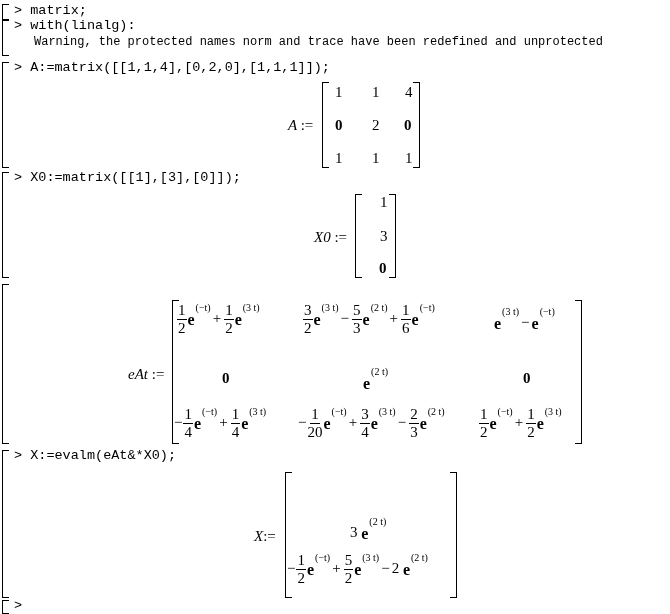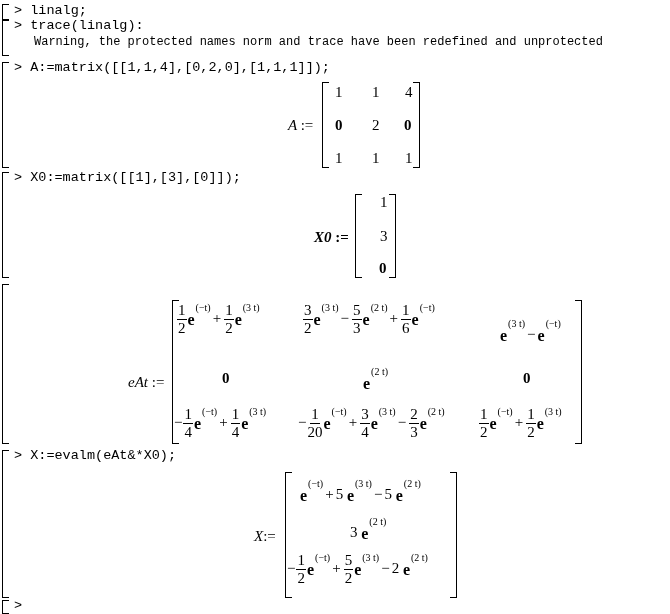--- a/index.html
+++ b/index.html
@@ -19,26 +19,26 @@
   .frac .num { border-bottom:1px solid #000; padding:0 1px; }
   .e { font-weight:bold; font-size:16px; vertical-align:-2px; }
   .sup { font-size:10px; vertical-align:12px; margin-left:1px; }
   .op { margin:0 2px; }
 </style>
 </head>
 <body>
 
 <div class="group" style="top:2px;height:18px;">
   <div class="gbracket" style="top:2px;height:14px;"></div>
-  <div class="input-line" style="top:1px;"><span>&gt;</span> <span>linalg;</span></div>
+  <div class="input-line" style="top:1px;"><span>&gt;</span> <span>matrix;</span></div>
 </div>
 
 <div class="group" style="top:18px;height:40px;">
   <div class="gbracket" style="top:2px;height:34px;"></div>
-  <div class="input-line" style="top:0px;"><span>&gt;</span> <span>trace(linalg):</span></div>
+  <div class="input-line" style="top:0px;"><span>&gt;</span> <span>with(linalg):</span></div>
   <div class="warning" style="top:17px;margin-left:24px;">Warning, the protected names norm and trace have been redefined and unprotected</div>
 </div>
 
 <div class="group" style="top:60px;height:110px;width:564px;">
   <div class="gbracket" style="top:2px;height:104px;"></div>
   <div class="input-line" style="top:0px;"><span>&gt;</span> <span>A:=matrix([[1,1,4],[0,2,0],[1,1,1]]);</span></div>
   <div class="lhs" style="left:288px;top:57px;"><span>A</span> <span class="assign">:=</span></div>
   <div class="mbr left" style="left:322px;top:22px;height:84px;"></div>
   <div class="mbr right" style="left:413px;top:22px;height:84px;"></div>
   <div class="cell" style="left:335px;top:24px;">1</div>
@@ -48,31 +48,31 @@
   <div class="cell" style="left:372px;top:57px;">2</div>
   <div class="cell bold" style="left:404px;top:57px;">0</div>
   <div class="cell" style="left:335px;top:90px;">1</div>
   <div class="cell" style="left:372px;top:90px;">1</div>
   <div class="cell" style="left:405px;top:90px;">1</div>
 </div>
 
 <div class="group" style="top:170px;height:112px;width:634px;">
   <div class="gbracket" style="top:2px;height:104px;"></div>
   <div class="input-line" style="top:0px;"><span>&gt;</span> <span>X0:=matrix([[1],[3],[0]]);</span></div>
-  <div class="lhs" style="left:314px;top:59px;font-weight:bold;"><span>X0</span> <span class="assign">:=</span></div>
+  <div class="lhs" style="left:314px;top:59px;"><span>X0</span> <span class="assign">:=</span></div>
   <div class="mbr left" style="left:355px;top:24px;height:82px;"></div>
   <div class="mbr right" style="left:389px;top:24px;height:82px;"></div>
   <div class="cell" style="left:380px;top:24px;">1</div>
   <div class="cell" style="left:380px;top:58px;">3</div>
   <div class="cell bold" style="left:379px;top:90px;">0</div>
 </div>
 
 <div class="group" style="top:282px;height:164px;width:670px;">
   <div class="gbracket" style="top:2px;height:158px;"></div>
-  <div class="lhs" style="left:128px;top:92px;text-align:right;"><span>eAt</span> <span class="assign">:=</span></div>
+  <div class="lhs" style="left:128px;top:84px;text-align:right;"><span>eAt</span> <span class="assign">:=</span></div>
   <div class="mbr left" style="left:172px;top:18px;height:142px;"></div>
   <div class="mbr right" style="left:575px;top:18px;height:142px;"></div>
 
   <div class="cell" style="left:176px;top:20px;">
     <span class="frac">
         <span class="num">1</span>
         <span>2</span>
       </span><span class="e">e</span><span class="sup">(−t)</span><span class="op">+</span><span class="frac">
         <span class="num">1</span>
         <span>2</span>
@@ -83,21 +83,21 @@
         <span class="num">3</span>
         <span>2</span>
       </span><span class="e">e</span><span class="sup">(3 t)</span><span class="op">−</span><span class="frac">
         <span class="num">5</span>
         <span>3</span>
       </span><span class="e">e</span><span class="sup">(2 t)</span><span class="op">+</span><span class="frac">
         <span class="num">1</span>
         <span>6</span>
       </span><span class="e">e</span><span class="sup">(−t)</span>
   </div>
-  <div class="cell" style="left:494px;top:36px;margin-left:6px;">
+  <div class="cell" style="left:494px;top:24px;">
     <span class="e">e</span><span class="sup">(3 t)</span><span class="op">−</span><span class="e">e</span><span class="sup">(−t)</span>
   </div>
 
   <div class="cell bold" style="left:222px;top:88px;">0</div>
   <div class="cell" style="left:363px;top:84px;">
     <span class="e">e</span><span class="sup">(2 t)</span>
   </div>
   <div class="cell bold" style="left:523px;top:88px;">0</div>
 
   <div class="cell" style="left:174px;top:124px;">
@@ -131,23 +131,20 @@
       </span><span class="e">e</span><span class="sup">(3 t)</span>
   </div>
 </div>
 
 <div class="group" style="top:448px;height:150px;width:654px;">
   <div class="gbracket" style="top:2px;height:146px;"></div>
   <div class="input-line" style="top:0px;"><span>&gt;</span> <span>X:=evalm(eAt&amp;*X0);</span></div>
   <div class="lhs" style="left:254px;top:80px;"><span>X</span><span class="assign">:=</span></div>
   <div class="mbr left" style="left:285px;top:24px;height:124px;"></div>
   <div class="mbr right" style="left:450px;top:24px;height:124px;"></div>
-  <div class="cell" style="left:300px;top:30px;">
-    <span class="e">e</span><span class="sup">(−t)</span><span class="op">+</span><span>5</span> <span class="e">e</span><span class="sup">(3 t)</span><span class="op">−</span><span>5</span> <span class="e">e</span><span class="sup">(2 t)</span>
-  </div>
   <div class="cell" style="left:350px;top:68px;">
     <span>3</span> <span class="e">e</span><span class="sup">(2 t)</span>
   </div>
   <div class="cell" style="left:287px;top:104px;">
     <span>−</span><span class="frac">
         <span class="num">1</span>
         <span>2</span>
       </span><span class="e">e</span><span class="sup">(−t)</span><span class="op">+</span><span class="frac">
         <span class="num">5</span>
         <span>2</span>

